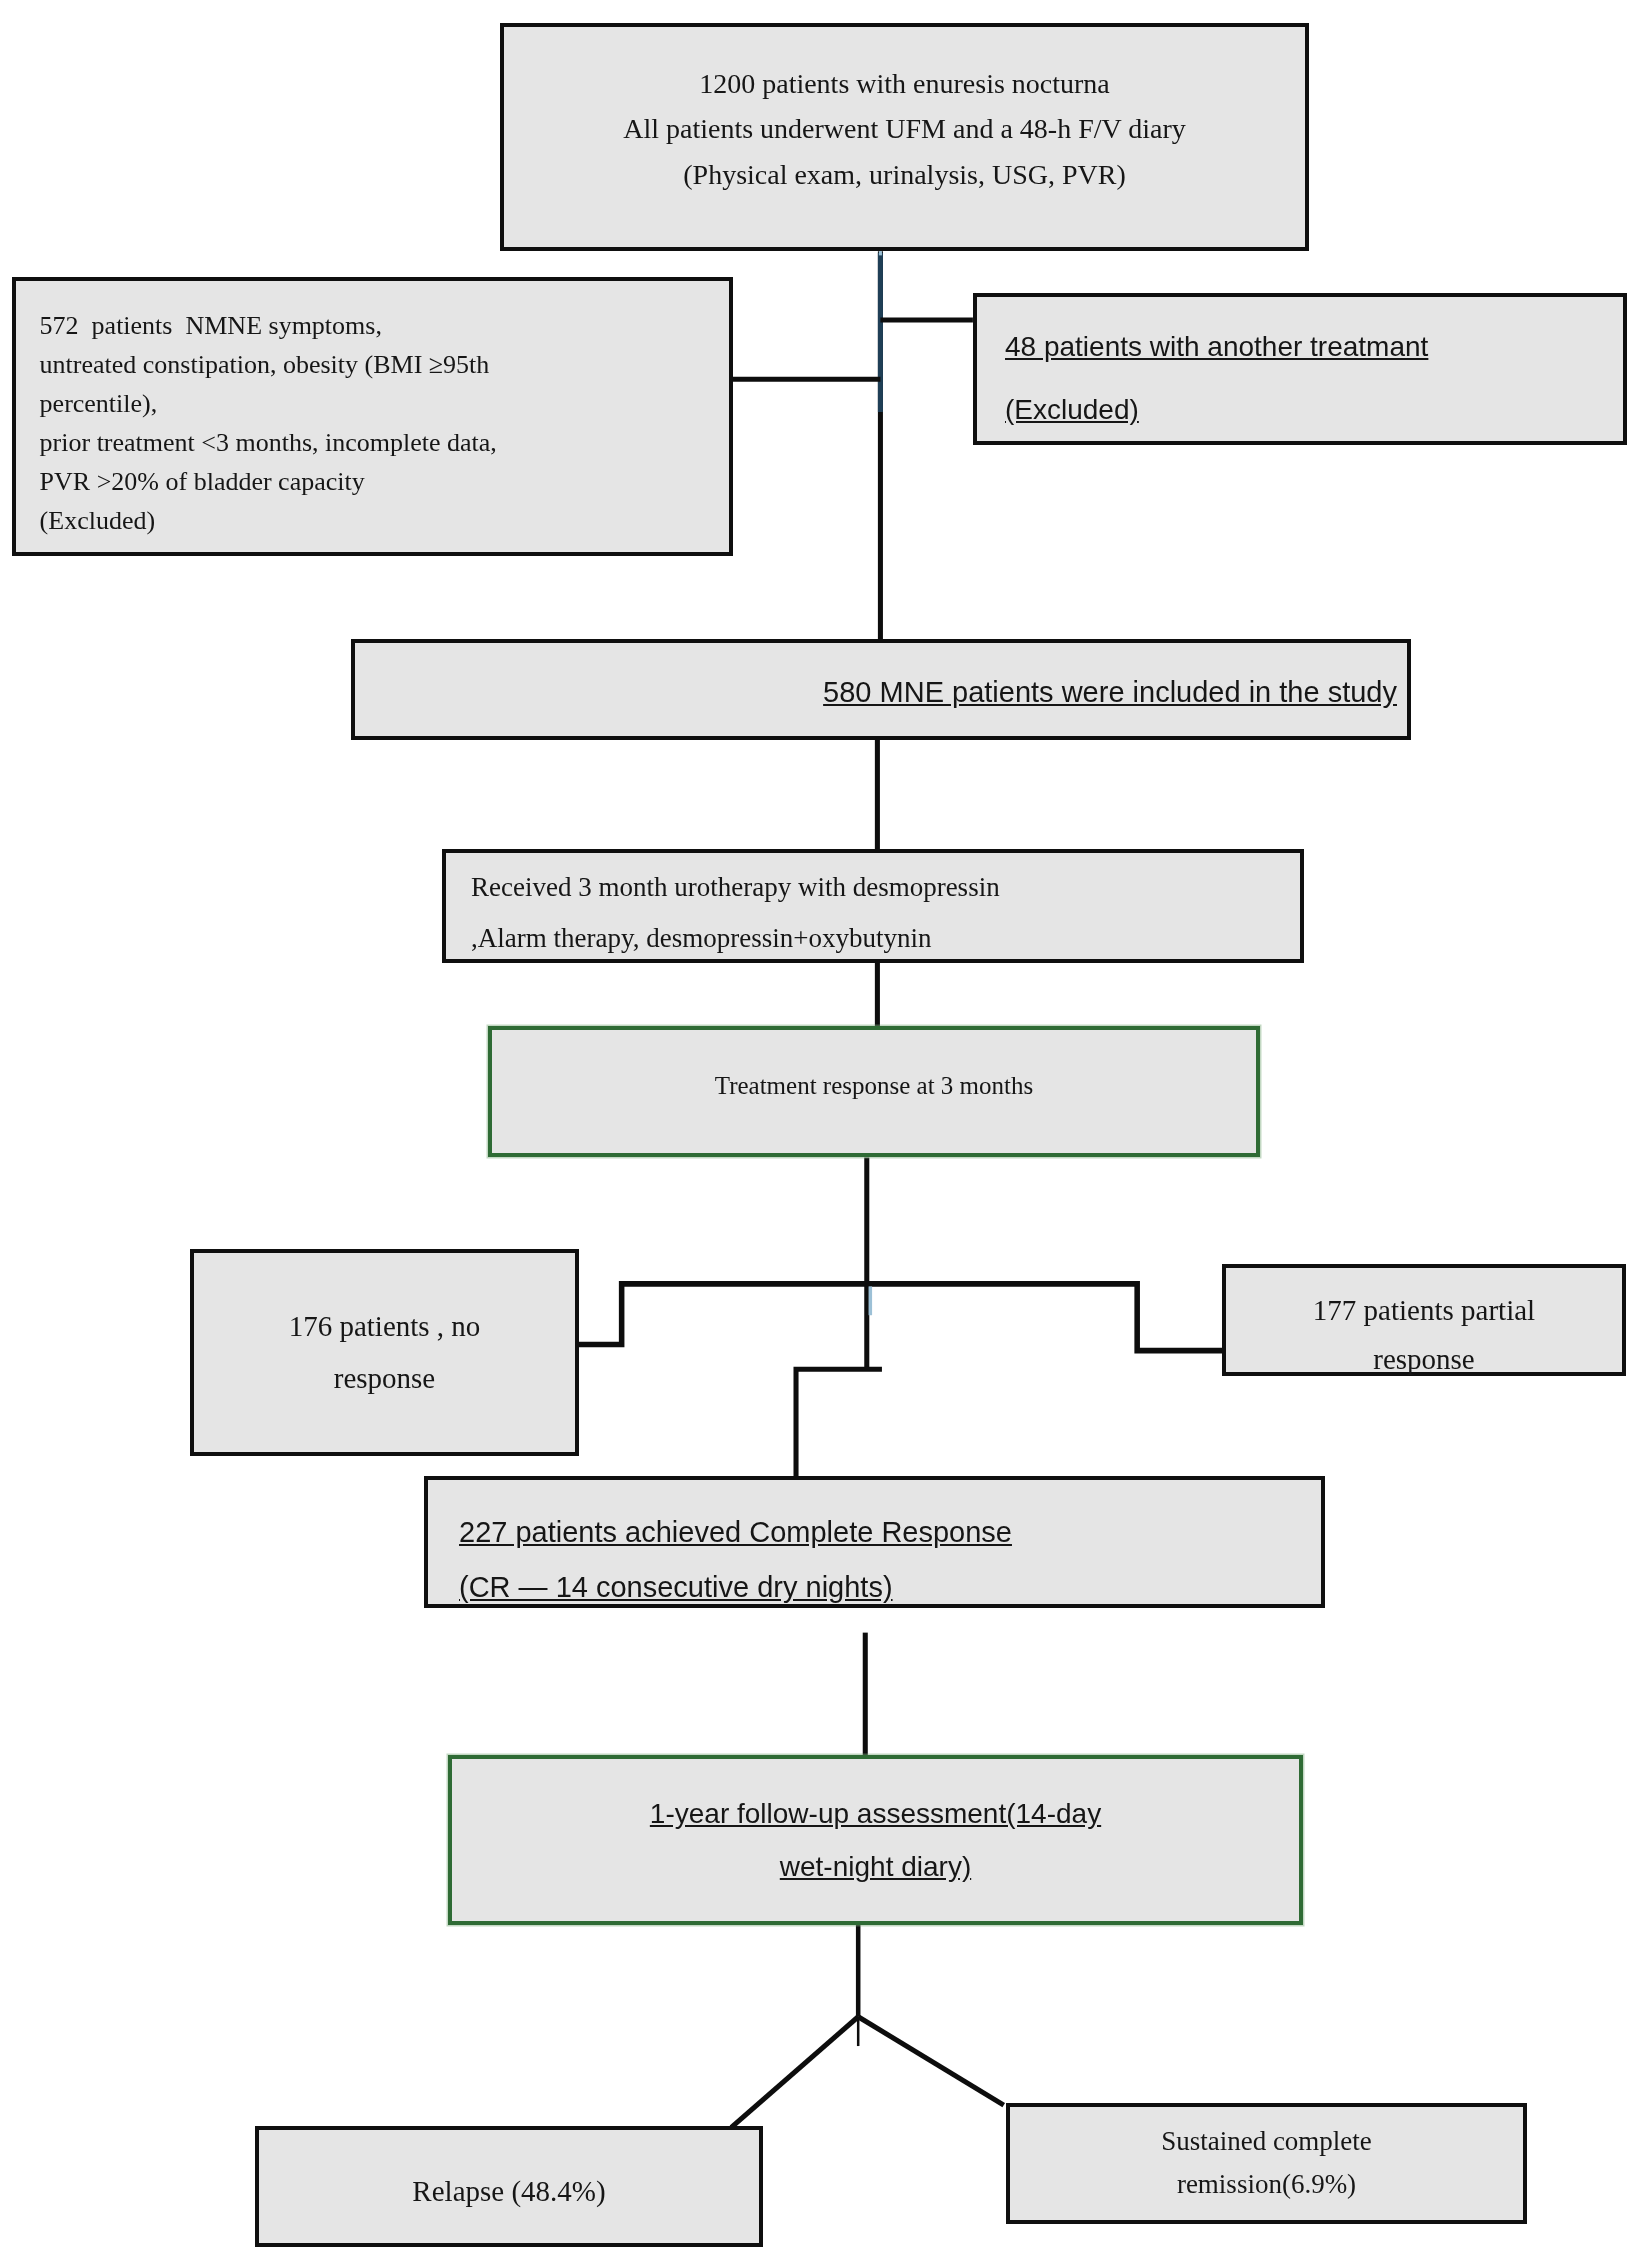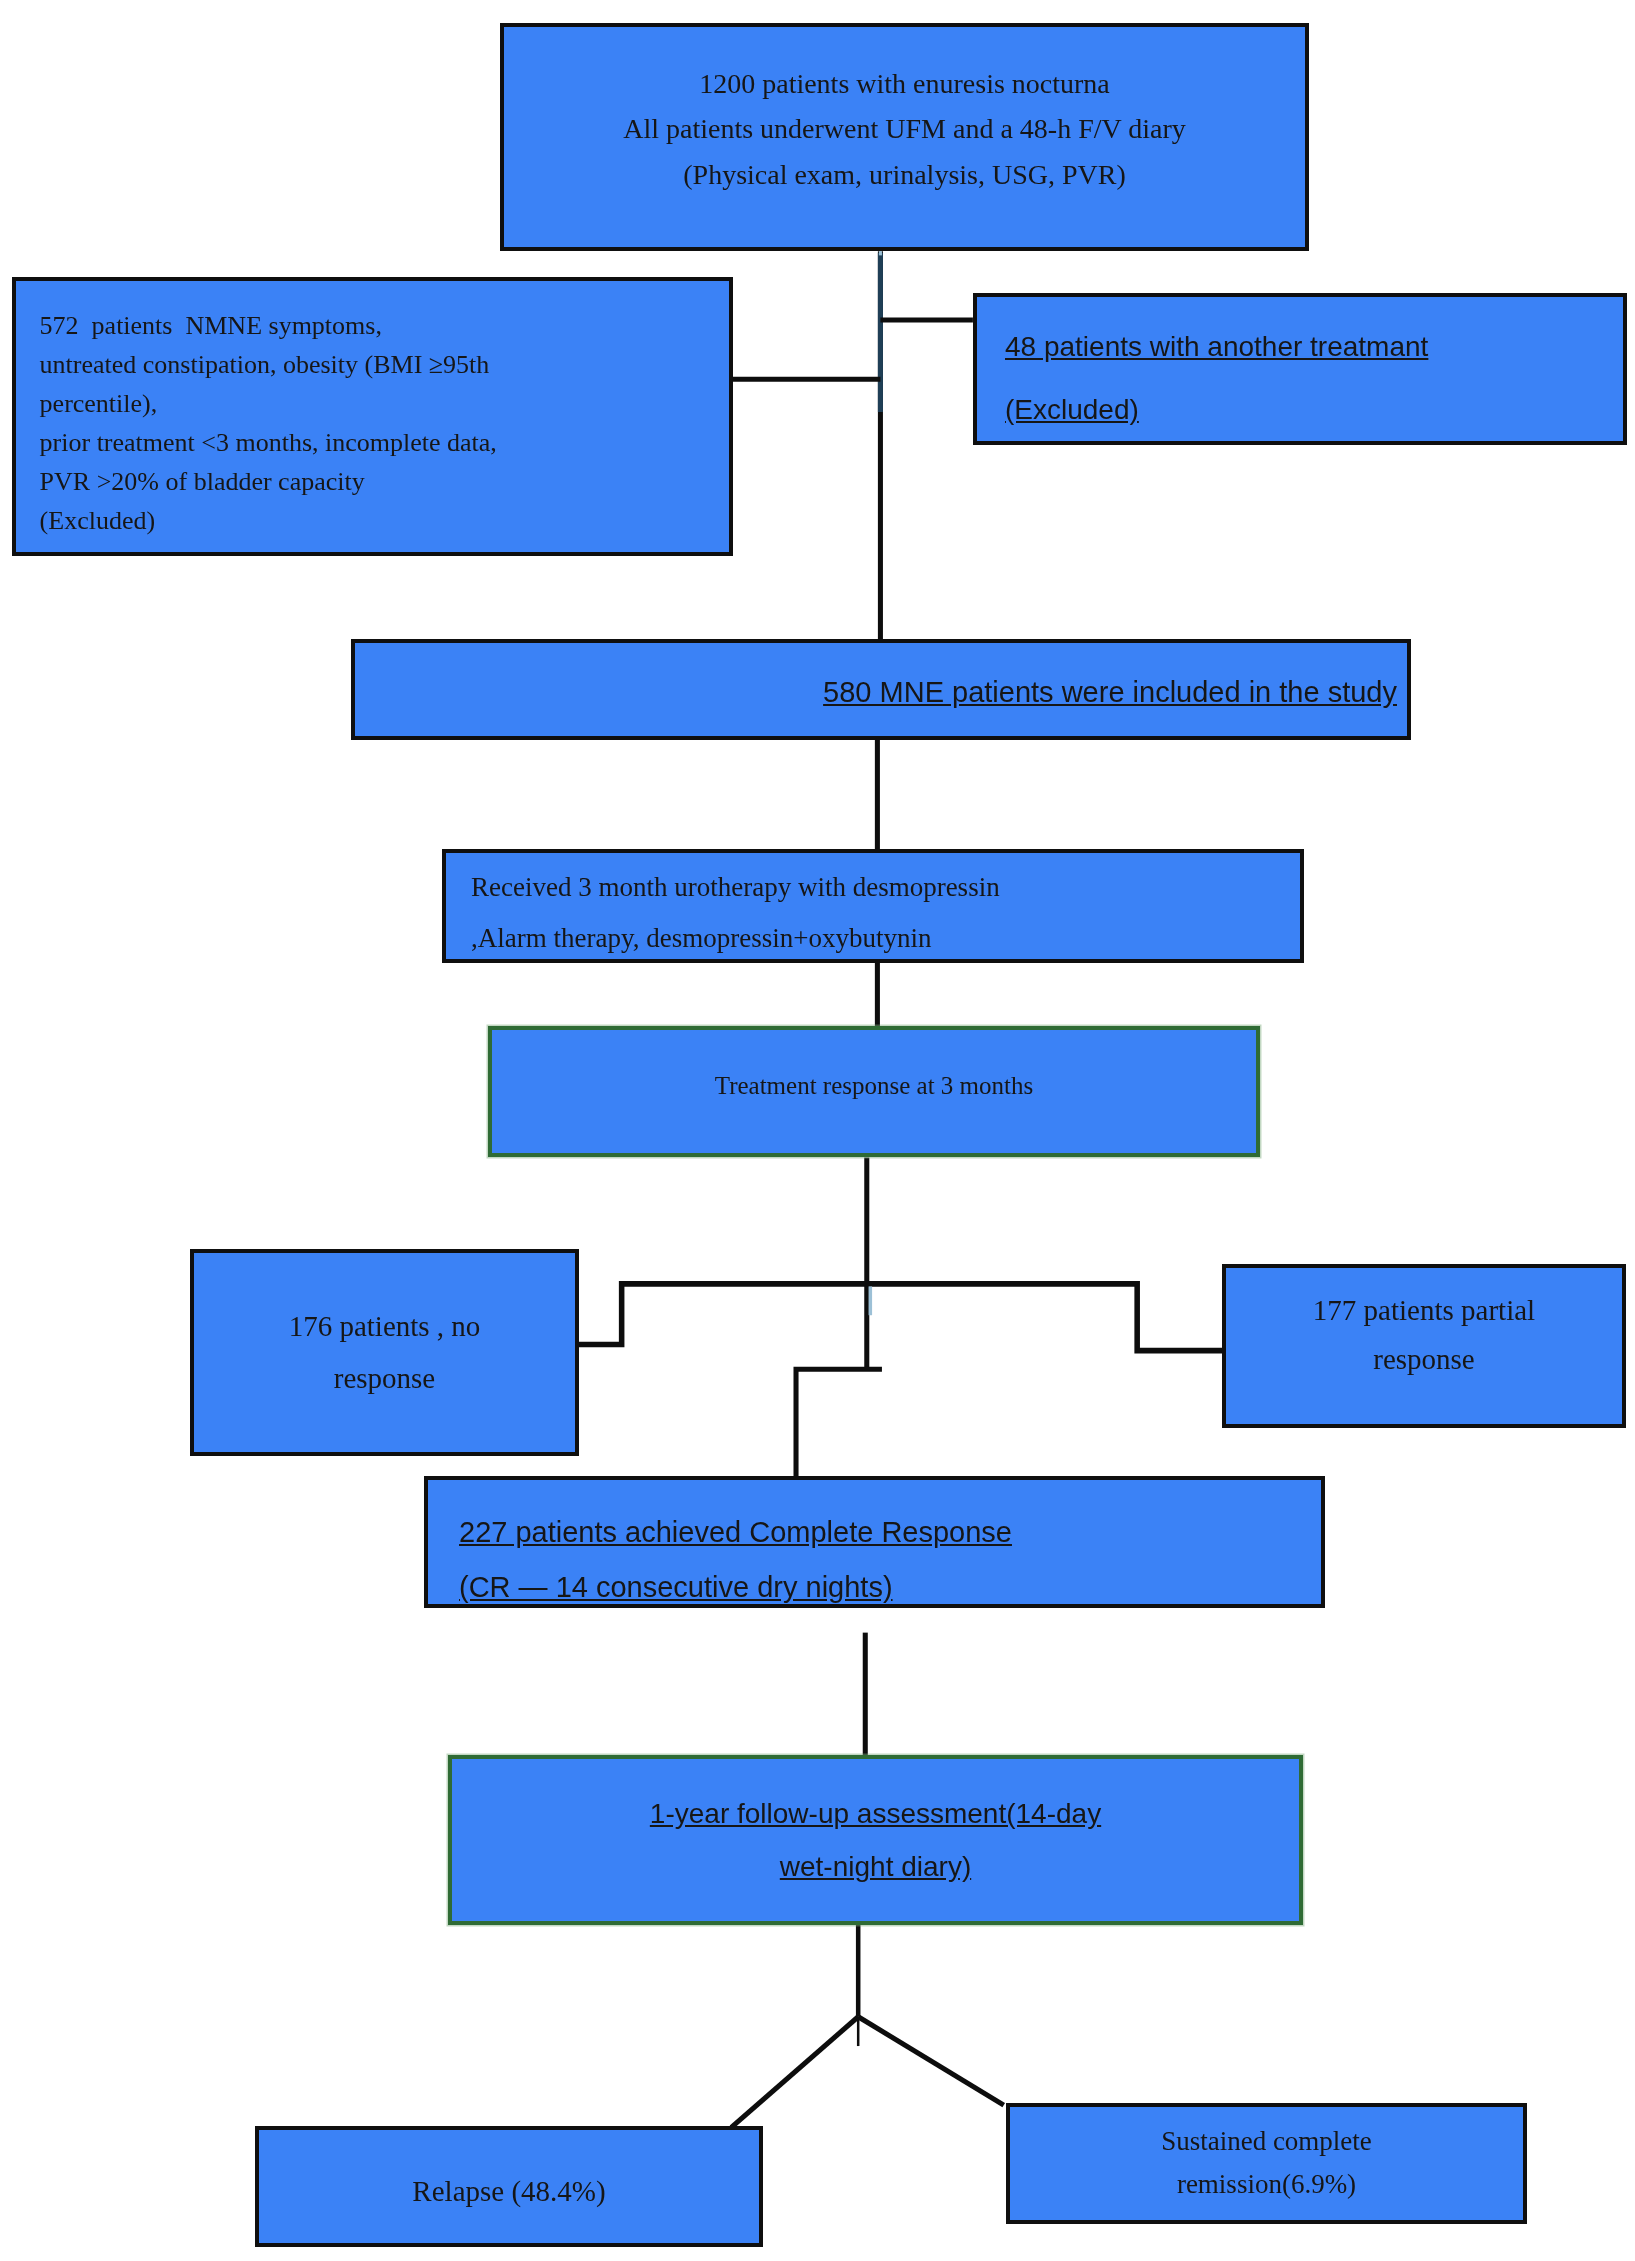--- a/index.html
+++ b/index.html
@@ -20,38 +20,38 @@
     overflow:hidden;
     color:var(--text);
   }
   #connectors{position:absolute;left:0;top:0;width:1635px;height:2261px;}
   .ln{stroke:var(--line);fill:none;}
   .ln-blue-dark{stroke:var(--blue-dark);fill:none;}
   .ln-blue-light{stroke:var(--blue-light);fill:none;}
   .fbox{
     position:absolute;
     box-sizing:border-box;
-    background:#3b82f6;
+    background:#e5e5e5;
     border:4.5px solid var(--box-border);
     white-space:pre-wrap;
     line-height:1.6;
   }
   .serif{font-family:"Liberation Serif","DejaVu Serif",serif;}
   .sans{font-family:"Liberation Sans","DejaVu Sans",sans-serif;text-decoration:underline;}
   .center{text-align:center;}
   .greenb{border:4px solid var(--green-border);box-shadow:0 0 0 1.5px rgba(121,168,122,.45);}
 
   #box-initial        {left:500px;  top:23px;   width:809px; height:228px; font-size:28px; padding:34px 15px 0; line-height:1.62;}
   #box-excl-left      {left:11.6px;   top:277px;  width:721px; height:279px; font-size:26px; padding:25px 13px 0 24px; line-height:1.5; text-align:left;}
   #box-excl-right     {left:973px; top:293px;  width:654px; height:152px; font-size:28px; padding:18px 10px 0 28px; line-height:2.25; text-align:left;}
   #box-included       {left:351px;  top:639px; width:1060px; height:101px; font-size:29px; padding:26px 10px 0;text-align:right;}
   #box-therapy        {left:442px;  top:849px; width:862px; height:114px; font-size:27px; padding:9px 10px 0 25px; line-height:1.9; text-align:left;}
   #box-response3mo    {left:488px;  top:1026px; width:772px; height:131px; font-size:25px; padding:36px 10px 0;}
   #box-noresponse     {left:190px;  top:1249px; width:389px;  height:207px; font-size:29px; padding:47px 5px 0; line-height:1.8;}
-  #box-partial        {left:1222px; top:1264px; width:404px;  height:164px; font-size:29px; padding:18px 5px 0; line-height:1.7;}
+  #box-partial        {left:1222px; top:1264px; width:404px;  height:112px; font-size:29px; padding:18px 5px 0; line-height:1.7;}
   #box-complete       {left:424px;  top:1476px; width:901px; height:132px; font-size:29px; padding:25px 28px 0 31px; line-height:1.9; text-align:left;}
   #box-followup       {left:448px;  top:1755px; width:855px; height:170px; font-size:28px; padding:28px 10px 0; line-height:1.9;}
   #box-relapse        {left:255px;  top:2126px; width:508px; height:121px; font-size:29px; padding:38px 1px 0;}
   #box-sustained      {left:1006px; top:2103px; width:521px; height:121px; font-size:27px; padding:13px 5px 0; line-height:1.58;}
 </style>
 </head>
 <body>
 
 <div id="canvas">
 

